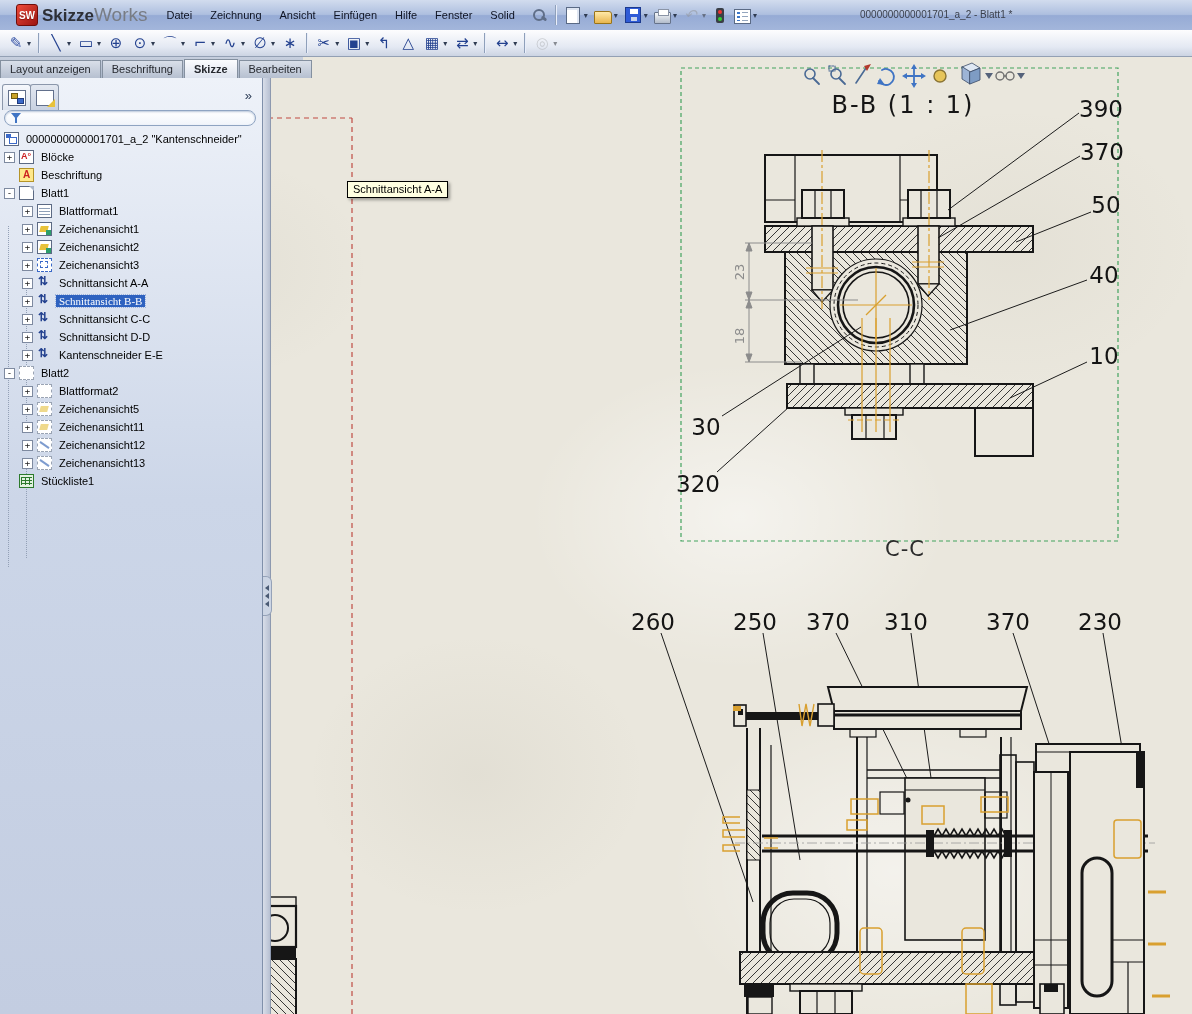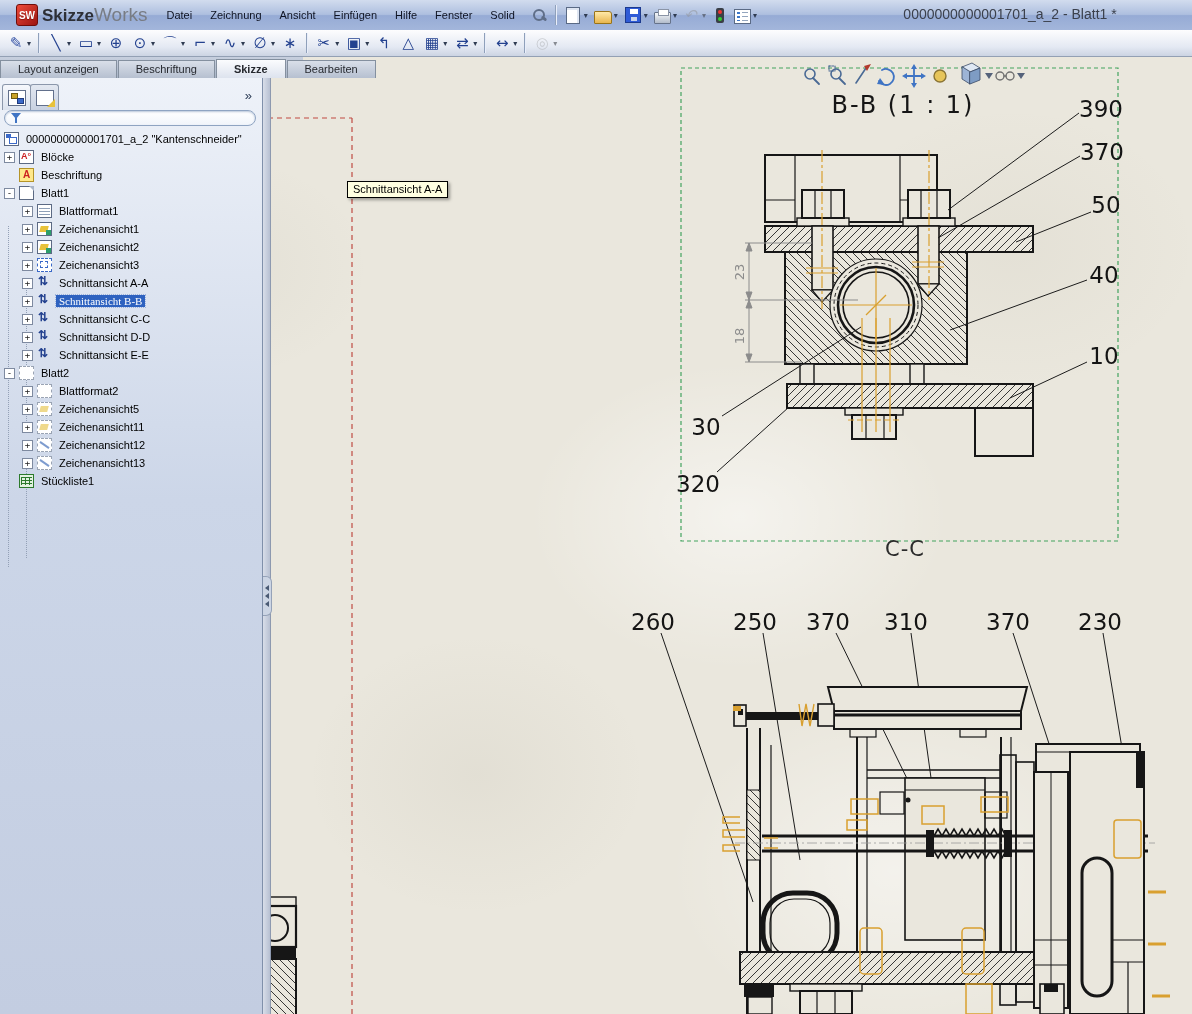--- a/index.html
+++ b/index.html
@@ -15,22 +15,22 @@
     border-radius:3px;border:1px solid #6f0d0a;text-shadow:0 1px 1px #5008;}
   .logo-bold{font-size:17px;font-weight:bold;color:#2d2f36;}
   .logo-light{font-size:19px;color:#787c84;}
   #menus{display:flex;flex:none;}
   .menu-item{padding:0 9px;font-size:11px;line-height:30px;color:#0e1322;cursor:default;}
   #stdbar{display:flex;align-items:center;margin-left:4px;}
   .tbtn{display:inline-flex;align-items:center;height:24px;padding:0 3px;border-radius:2px;}
   .tbtn.dis{opacity:.55;filter:grayscale(.7);}
   .tsep{width:1px;height:20px;background:#8fa0ba;border-right:1px solid #e9eefa;margin:0 4px;}
   .dd{font-size:8px;color:#2f3b52;margin-left:2px;}
-  .doctitle{position:absolute;left:860px;top:0;width:300px;text-align:center;line-height:29px;
-    font-size:14px;color:#3b404c;}
+  .doctitle{position:absolute;left:860px;top:0;width:300px;line-height:29px;
+    font-size:10px;color:#3b404c;}
 
   
   .ic{display:inline-block;position:relative;width:17px;height:17px;flex:none;}
   .ic-search::before{content:"";position:absolute;left:2px;top:2px;width:8px;height:8px;
     border:2px solid #5f6e88;border-radius:50%;}
   .ic-search::after{content:"";position:absolute;left:10px;top:10px;width:6px;height:3px;
     background:#5f6e88;transform:rotate(40deg);border-radius:2px;}
   .ic-new{width:12px;height:15px;margin:1px 2px;background:#fff;border:1px solid #5a6a85;
     box-shadow:inset -2px 2px 0 #dfe6f2;}
   .ic-open{width:16px;height:11px;margin-top:4px;background:linear-gradient(#ffe9a8,#e8b64f);
@@ -74,21 +74,21 @@
   .si-mirror::before{content:"△";}
   .si-pattern::before{content:"▦";}
   .si-move::before{content:"⇄";}
   .si-dim::before{content:"↔";}
   .si-rel::before{content:"◎";}
   .tbtn.dis .si::before{color:#a9b0bd;}
 
   
   .ctabstrip{position:absolute;left:0;top:57px;width:303px;height:21px;z-index:15;
     background:linear-gradient(180deg,#c7cfde,#a9b5c8);display:flex;align-items:flex-end;}
-  .ctab{font-size:11px;color:#26292f;padding:2px 17px 3px;border:1px solid #84909f;border-bottom:none;
+  .ctab{font-size:11px;color:#26292f;padding:2px 9px 3px;border:1px solid #84909f;border-bottom:none;
     background:linear-gradient(180deg,#d9dfe9,#b6c0d0);margin-right:1px;white-space:nowrap;}
   .ctab.active{background:linear-gradient(180deg,#fbfcfe,#dde3ee);font-weight:bold;padding-top:3px;}
 
   
   .canvas-bg{position:absolute;left:0;top:57px;right:0;bottom:0;z-index:1;
     background:
       radial-gradient(220px 160px at 18% 22%, rgba(120,115,95,.06), transparent 70%),
       radial-gradient(300px 220px at 62% 48%, rgba(255,255,255,.5), transparent 70%),
       radial-gradient(260px 200px at 85% 20%, rgba(130,122,100,.06), transparent 70%),
       radial-gradient(240px 200px at 40% 75%, rgba(125,118,98,.07), transparent 70%),
@@ -614,21 +614,21 @@
           <span class="tlabel">Schnittansicht C-C</span>
         </div>
         <div class="trow lvl2">
           <span class="ebox">+</span>
           <span class="ti ti-section"></span>
           <span class="tlabel">Schnittansicht D-D</span>
         </div>
         <div class="trow lvl2">
           <span class="ebox">+</span>
           <span class="ti ti-section"></span>
-          <span class="tlabel">Schnittansicht E-E</span>
+          <span class="tlabel">Kantenschneider E-E</span>
         </div>
         <div class="trow lvl1">
           <span class="ebox">-</span>
           <span class="ti ti-ghost"></span>
           <span class="tlabel">Blatt2</span>
         </div>
         <div class="trow lvl2">
           <span class="ebox">+</span>
           <span class="ti ti-ghost"></span>
           <span class="tlabel">Blattformat2</span>

